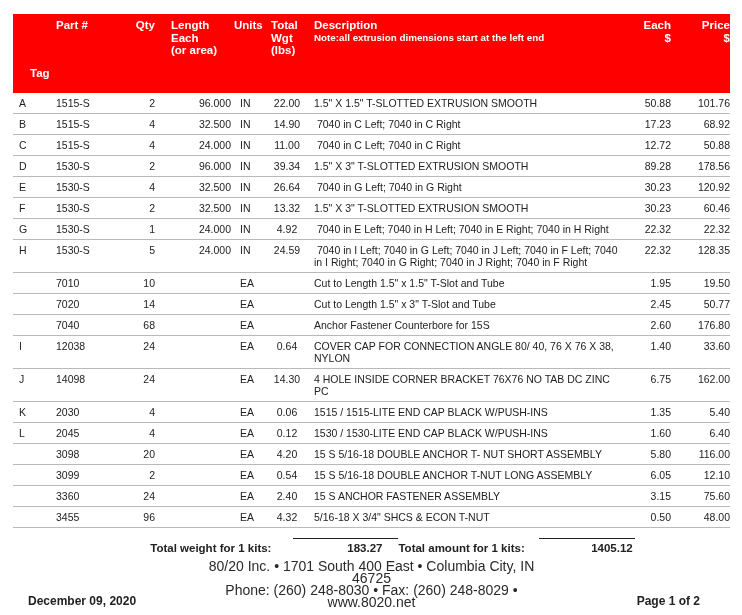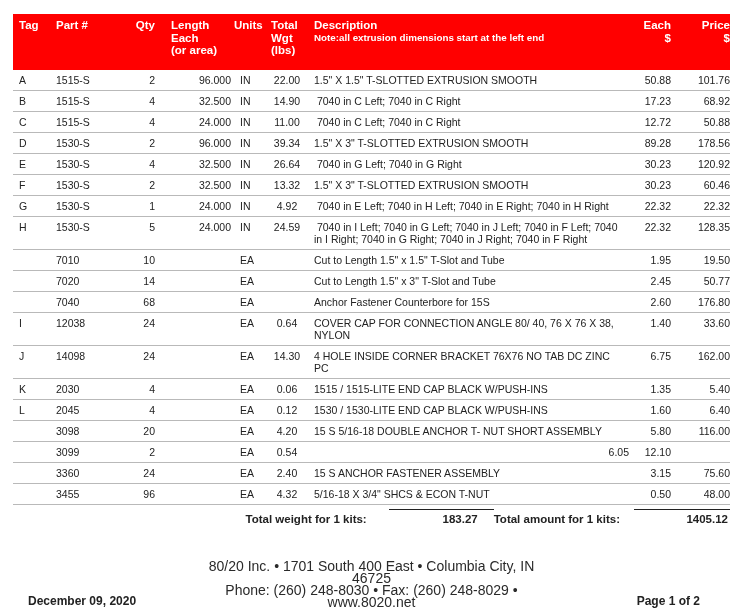--- a/index.html
+++ b/index.html
@@ -11,21 +11,21 @@
   .content { padding:14px 12px 0 13px; }
   .bom-table { width:717px; }
 
   
   .hdr {
     display:grid; grid-template-columns:var(--cols);
     background:#ff0000; color:#ffffff; font-weight:bold;
     padding:5px 0 13px 0;
   }
   .hdr .hc { font-size:11.5px; line-height:12.5px; }
-  .h-tag  { padding-left:6px; }
+  .h-tag  { padding-left:17px;margin-top:48px; }
   .h-part { padding-left:5px; }
   .h-qty  { text-align:right; }
   .h-length { padding-left:16px; }
   .h-units  { padding-left:3px; }
   .h-wgt    { padding-left:4px; }
   .h-desc   { padding-left:7px; }
   .h-each, .h-price { text-align:right; }
   .hdr .note { font-size:9.8px; line-height:12px; white-space:nowrap; }
 
   
@@ -40,22 +40,22 @@
   .c-qty    { text-align:right; }
   .c-length { text-align:right; }
   .c-units  { padding-left:9px !important; }
   .c-wgt    { text-align:center; }
   .c-desc   { padding-left:7px !important; padding-right:10px !important; white-space:pre-wrap; }
   .c-each   { text-align:right; }
   .c-price  { text-align:right; }
 
   
   .totals {
-    width:717px; display:flex; justify-content:flex-end;
-    margin-top:4px; font-weight:bold; font-size:11.5px;
+    width:717px; display:flex; justify-content:center;
+    margin-top:10px; font-weight:bold; font-size:11.5px;
   }
   .totals-left  { display:flex; align-items:flex-start; margin-left:42px; }
   .totals-right { display:flex; align-items:flex-start; }
   .totals-label { padding-top:4px; }
   .totals-box-weight {
     border-top:1.5px solid #222; margin-left:22px; width:89px;
     text-align:right; padding:3px 16px 0 0;
   }
   .totals-box-amount {
     border-top:1.5px solid #222; margin-left:14px; width:94px;
@@ -304,20 +304,21 @@
     <div class="c c-price">116.00</div>
   </div>
 
   <div class="row">
     <div class="c c-tag"></div>
     <div class="c c-part">3099</div>
     <div class="c c-qty">2</div>
     <div class="c c-length"></div>
     <div class="c c-units">EA</div>
     <div class="c c-wgt">0.54</div>
+    <div class="c c-desc">15 S 5/16-18 DOUBLE ANCHOR T-NUT LONG ASSEMBLY</div>
     <div class="c c-each">6.05</div>
     <div class="c c-price">12.10</div>
   </div>
 
   <div class="row">
     <div class="c c-tag"></div>
     <div class="c c-part">3360</div>
     <div class="c c-qty">24</div>
     <div class="c c-length"></div>
     <div class="c c-units">EA</div>

